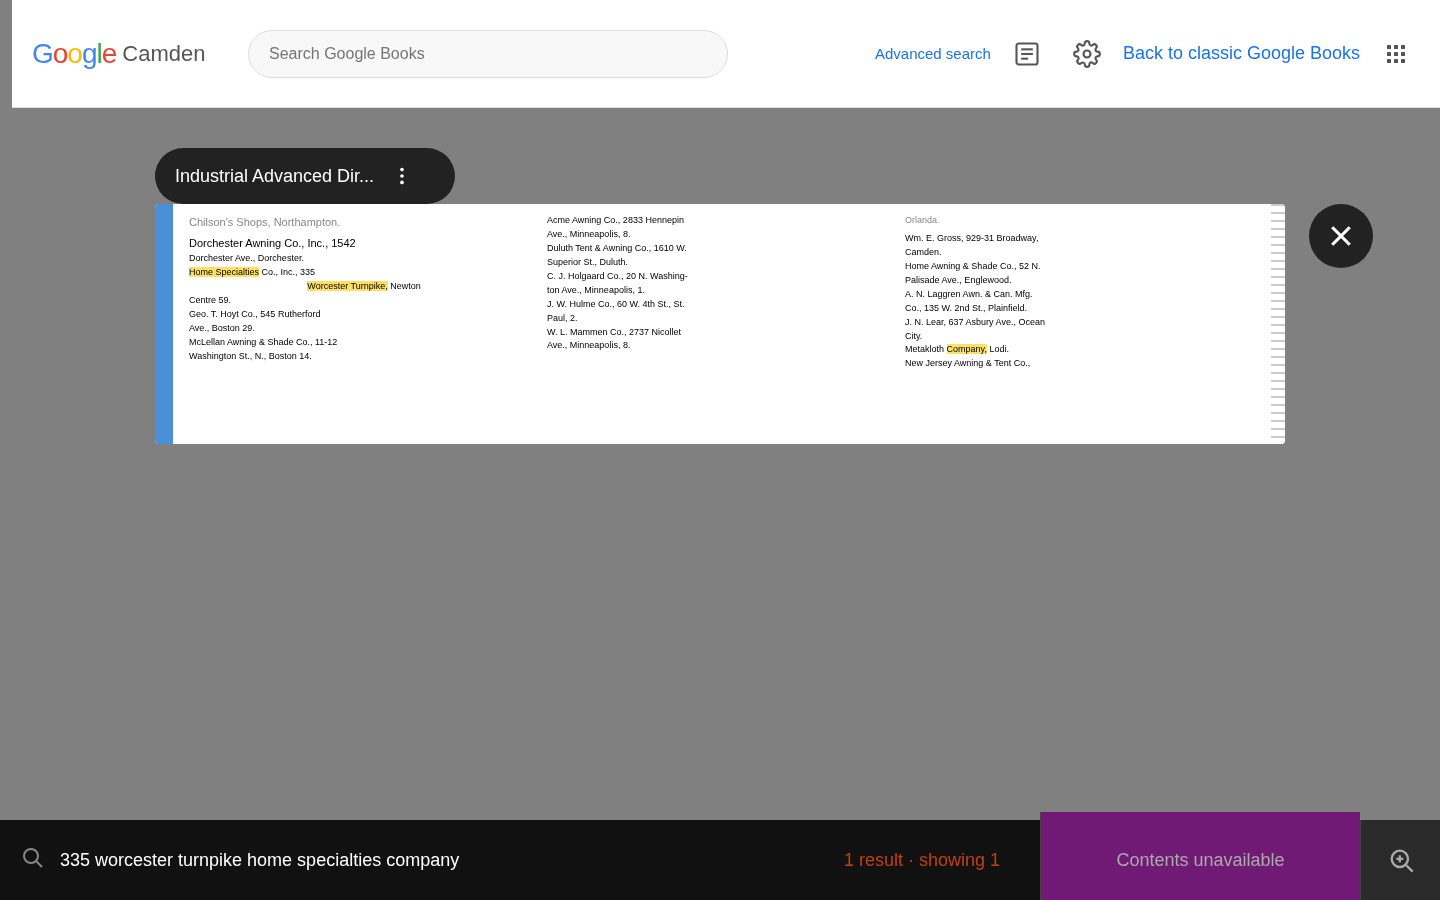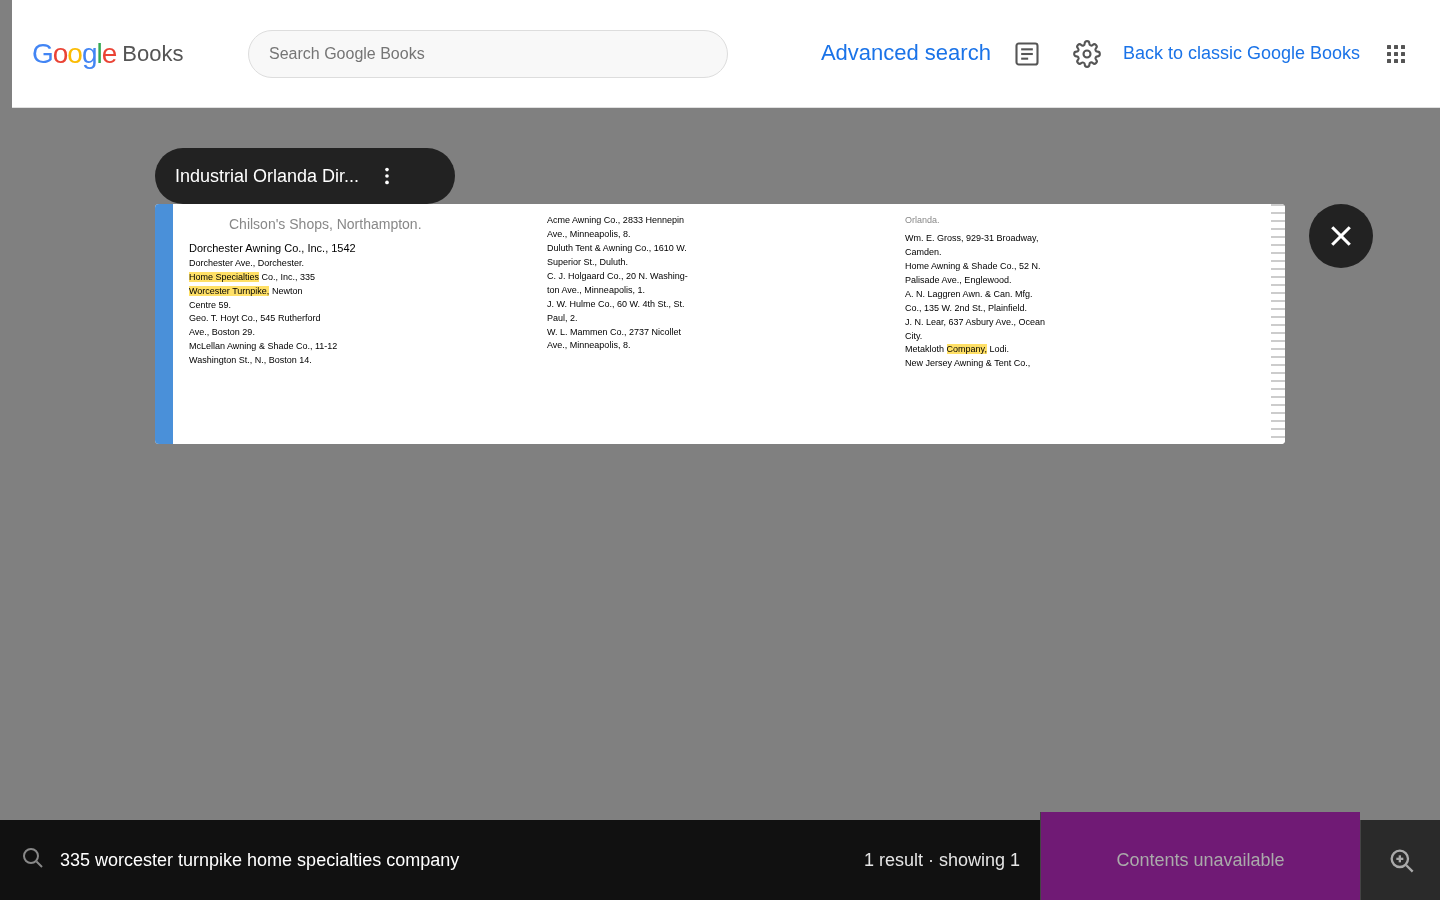--- a/index.html
+++ b/index.html
@@ -59,21 +59,21 @@
 
     #header-right {
       display: flex;
       align-items: center;
       gap: 12px;
       margin-left: auto;
     }
 
     #advanced-search-link {
       color: #1a73e8;
-      font-size: 22px;
+      font-size: 15px;
       text-align: center;
       text-decoration: none;
       line-height: 1.2;
       font-weight: 500;
       cursor: pointer;
     }
 
     .header-icon-btn {
       width: 48px;
       height: 48px;
@@ -269,23 +269,24 @@
     #bottom-search-input {
       flex: 1;
       background: transparent;
       border: none;
       color: #fff;
       font-size: 18px;
       outline: none;
     }
 
     #results-count {
-      color: #e5e5e5;
+      color: #c2410c;
       font-size: 18px;
       white-space: nowrap;
+      margin-right: 20px;
     }
 
     #contents-unavailable-btn {
       height: 96px;
       min-width: 320px;
       background: #701a75;
       border: none;
       color: #aaa;
       font-size: 18px;
       cursor: pointer;
@@ -311,21 +312,21 @@
     }
   </style>
 </head>
 <body>
 
 <div id="header">
   <div id="logo-area">
     <span class="logo-google">
       <span class="logo-g">G</span><span class="logo-o1">o</span><span class="logo-o2">o</span><span class="logo-g2">g</span><span class="logo-l">l</span><span class="logo-e">e</span>
     </span>
-    <span class="logo-books">Books</span>
+    <span class="logo-books">Camden</span>
   </div>
 
   <input id="search-bar" type="text" placeholder="Search Google Books" style="">
 
   <div id="header-right">
     <a id="advanced-search-link">Advanced search</a>
 
     <button class="header-icon-btn" title="My library">
       <svg width="28" height="28" viewBox="0 0 24 24" fill="none" stroke="currentColor" stroke-width="1.8">
         <rect x="3" y="3" width="18" height="18" rx="2"></rect>
@@ -358,40 +359,40 @@
       </svg>
     </button>
   </div>
 </div>
 
 <div id="main">
 
   <div id="result-container" style="position:absolute; top:40px; left:155px; right:155px;">
 
     <div id="book-pill">
-      <span id="book-pill-title">Industrial Orlanda Dir...</span>
+      <span id="book-pill-title">Industrial Advanced Dir...</span>
       <button id="pill-menu-btn">
         <svg width="22" height="22" viewBox="0 0 24 24" fill="white">
           <circle cx="12" cy="5" r="2"></circle>
           <circle cx="12" cy="12" r="2"></circle>
           <circle cx="12" cy="19" r="2"></circle>
         </svg>
       </button>
     </div>
 
     <div id="book-image-card" style="top:56px; position:absolute; left:0; right:0; height:240px;">
       <div id="book-page">
         <div class="page-blue-bar"></div>
         <div class="page-content">
           <div class="page-column">
-            <div style="font-size:14px; color:#888; margin-bottom:4px;margin-left:40px;">Chilson's Shops, Northampton.</div>
+            <div style="font-size:11px; color:#888; margin-bottom:4px;">Chilson's Shops, Northampton.</div>
             <div style="font-size:11px;">Dorchester Awning Co., Inc., 1542</div>
             <div style="font-size:9px;">Dorchester Ave., Dorchester.</div>
             <div style="font-size:9px;"><span class="highlight">Home Specialties</span> Co., Inc., 335</div>
-            <div style="font-size:9px;"><span class="highlight">Worcester Turnpike,</span> Newton</div>
+            <div style="font-size:9px;text-align:center;"><span class="highlight">Worcester Turnpike,</span> Newton</div>
             <div style="font-size:9px;">Centre 59.</div>
             <div style="font-size:9px;">Geo. T. Hoyt Co., 545 Rutherford</div>
             <div style="font-size:9px;">Ave., Boston 29.</div>
             <div style="font-size:9px;">McLellan Awning &amp; Shade Co., 11-12</div>
             <div style="font-size:9px;">Washington St., N., Boston 14.</div>
           </div>
           <div class="page-column">
             <div style="font-size:9px;">Acme Awning Co., 2833 Hennepin</div>
             <div style="font-size:9px;">Ave., Minneapolis, 8.</div>
             <div style="font-size:9px;">Duluth Tent &amp; Awning Co., 1610 W.</div>

